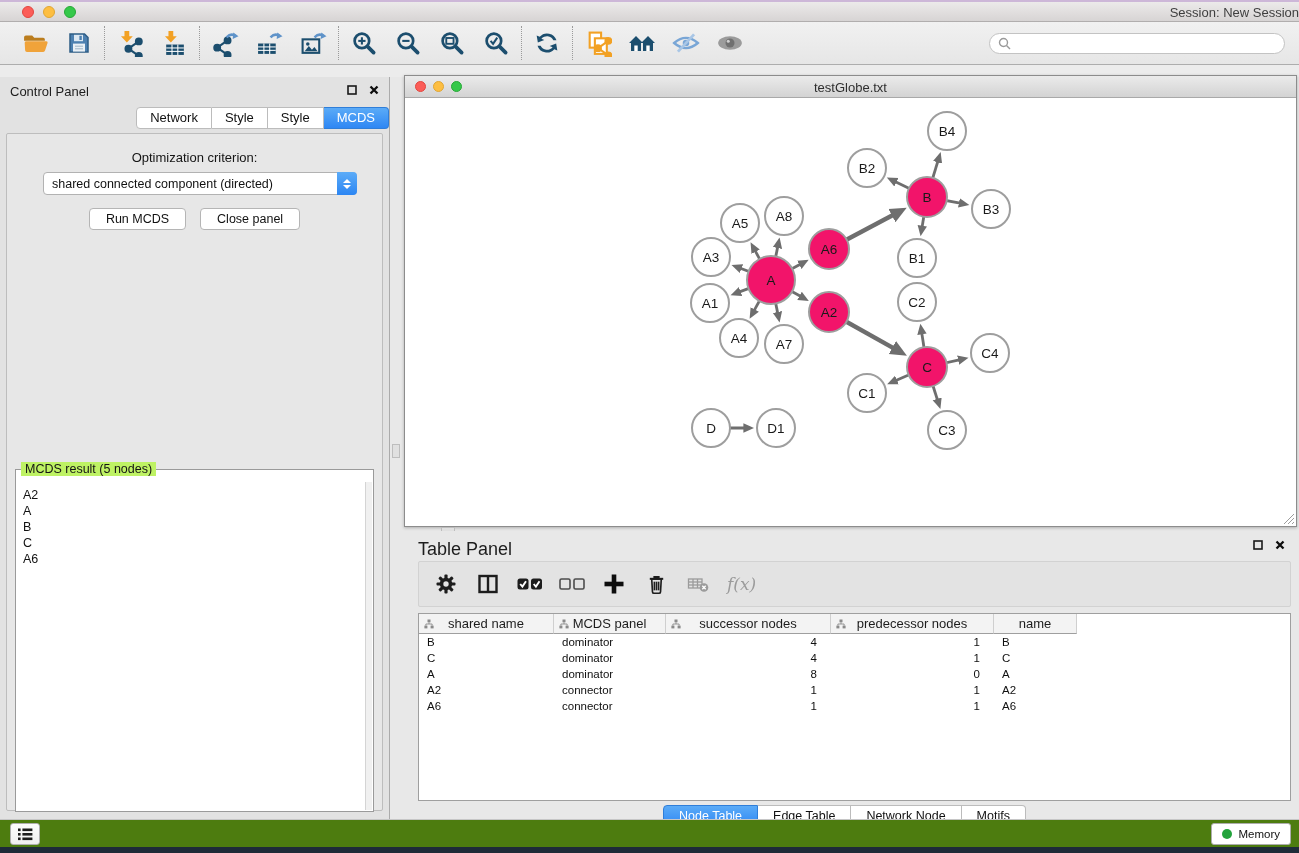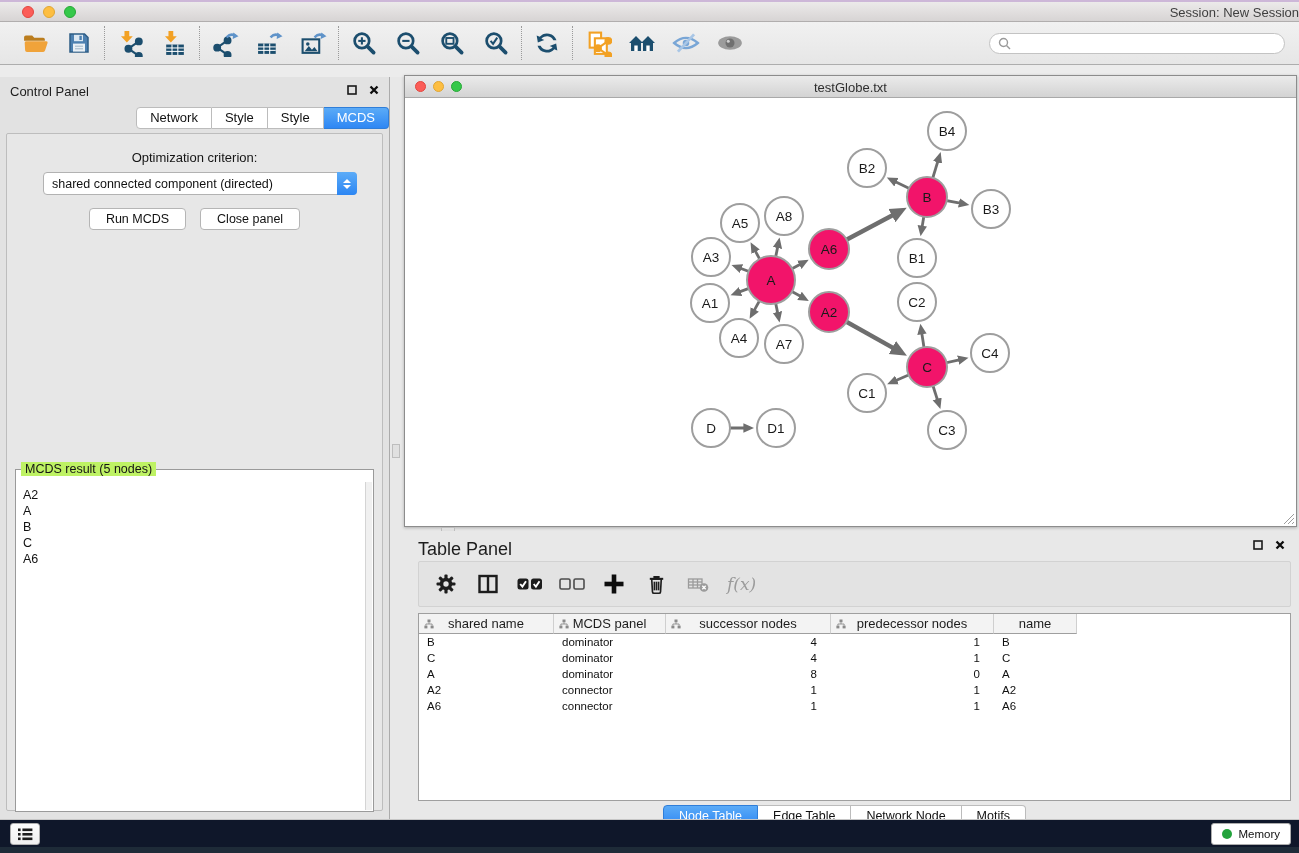--- a/index.html
+++ b/index.html
@@ -97,21 +97,21 @@
   .th { background:#f3f3f3; border-right:1px solid #cfcfcf; border-bottom:1px solid #9f9f9f;
     display:flex; align-items:center; justify-content:center; gap:5px; font-size:13px; color:#1d1d1d; position:relative; }
   .th .mini { position:absolute; left:5px; top:5px; }
   .tbl-row { display:flex; height:16px; font-size:11.5px; color:#101010; }
   .td { padding:0 8px; line-height:16px; white-space:nowrap; overflow:hidden; }
   .td.num { text-align:right; padding-right:14px; }
   .tp-tabs { position:absolute; left:0; right:0; top:274px; display:flex; justify-content:center; }
   .tp-tabs .seg-tab { font-size:12.5px; height:22px; padding:0 15px; }
 
   
-  .statusbar { position:absolute; left:0; right:0; bottom:0; height:28px; background:#0f172a;
+  .statusbar { position:absolute; left:0; right:0; bottom:0; height:28px; background:#4d7c0f;
     border-top:1px solid #c6c6c6; }
   .sb-left-btn { position:absolute; left:10px; top:3px; width:30px; height:22px; background:linear-gradient(#fdfdfd,#f0f0f0);
     border:1px solid #b0b0b0; border-radius:3px; display:flex; align-items:center; justify-content:center; }
   .memory-btn { position:absolute; right:8px; top:3px; height:22px; padding:0 10px; background:#fff;
     border:1px solid #adadad; border-radius:3px; display:flex; align-items:center; gap:6px; }
   .memory-dot { width:10px; height:10px; border-radius:50%; background:#23a33c; }
   .memory-label { font-size:11.5px; color:#111; }
   svg { display:block; }
 </style>
 </head>

